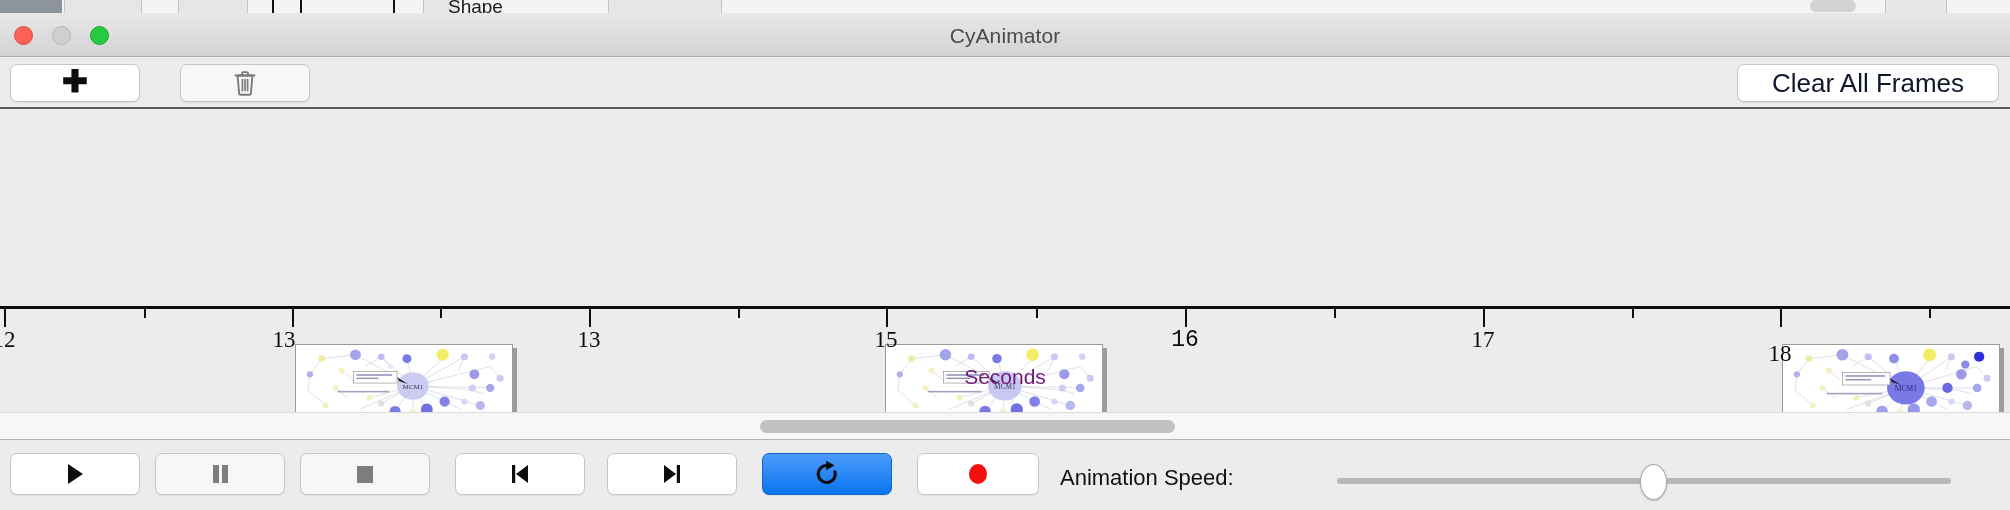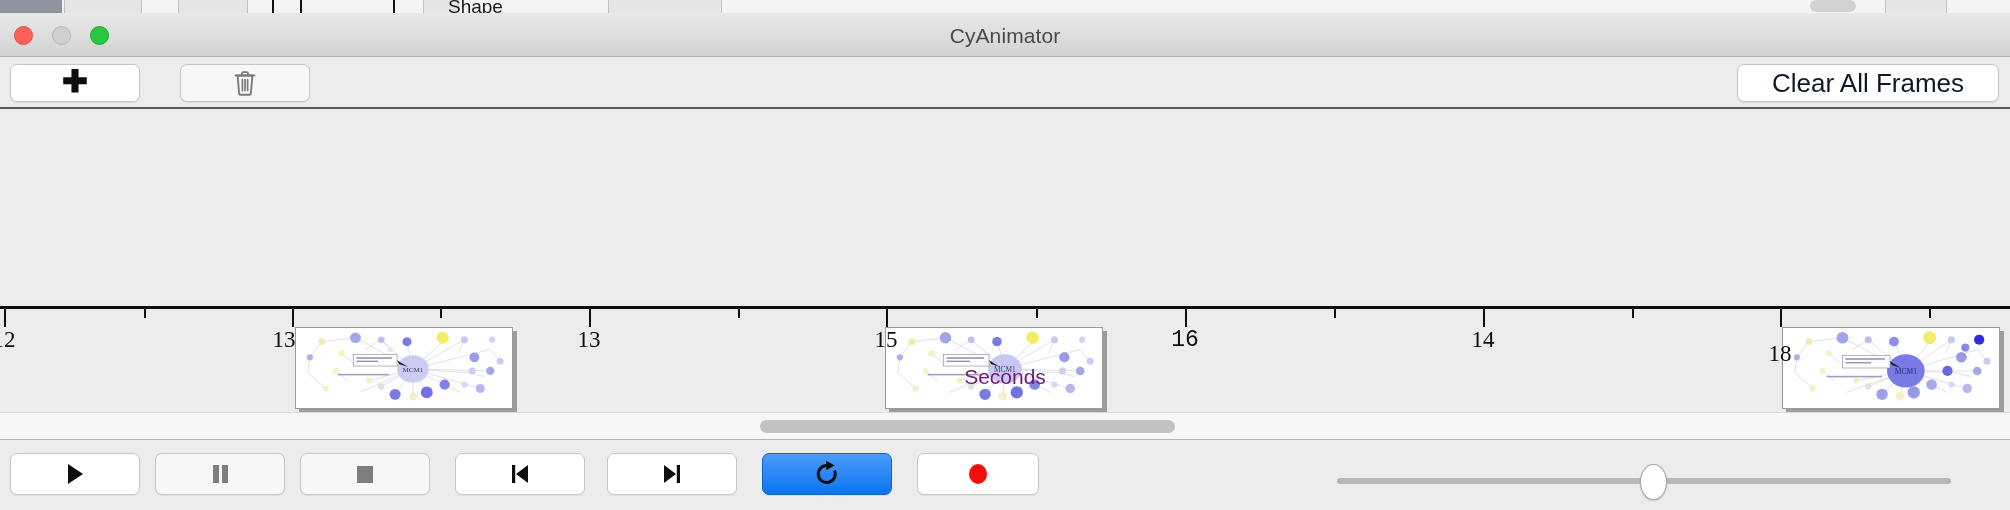--- a/index.html
+++ b/index.html
@@ -136,20 +136,21 @@
     background: #ececec;
     overflow: hidden;
   }
 
   .frame {
     position: absolute;
     box-sizing: border-box;
     background: #ffffff;
     border: 1px solid #9a9a9a;
     box-shadow: 4px 4px 0 0 #9d9d9d;
+    margin-top: 17px;
   }
   .frame-inner {
     position: absolute;
     left: 0; top: 0; right: 0; bottom: 0;
     overflow: hidden;
     background: #ffffff;
   }
   .frame svg { display: block; width: 100%; height: 100%; }
 
   
@@ -468,21 +469,21 @@
     <div class="tick major" style="left:886px;"></div>
     <div class="tick major" style="left:1185px;"></div>
     <div class="tick major" style="left:1483px;"></div>
     <div class="tick major" style="left:1780px;"></div>
 
     <div class="tick-label" style="left:4px;">12</div>
     <div class="tick-label" style="left:284px;">13</div>
     <div class="tick-label" style="left:589px;">13</div>
     <div class="tick-label" style="left:886px;">15</div>
     <div class="tick-label" style="left:1185px;font-family:Liberation Mono, monospace;">16</div>
-    <div class="tick-label" style="left:1483px;">14</div>
+    <div class="tick-label" style="left:1483px;">17</div>
     <div class="tick-label" style="left:1780px;margin-top:14px;">18</div>
 
     <div class="axis-title">Seconds</div>
   </div>
 
   <div class="scrollbar">
     <div class="scroll-thumb"></div>
   </div>
 
   <div class="transport">
@@ -526,18 +527,19 @@
         <path d="M13.2 0.8 L 21.6 5.4 L 13.2 10.2 Z" fill="#0d0d0d"></path>
       </svg>
     </div>
 
     <div class="tbtn" style="left:917px; width:122px;">
       <svg width="26" height="26" viewBox="0 0 26 26">
         <ellipse cx="13" cy="13" rx="9" ry="10" fill="#f40f0f"></ellipse>
       </svg>
     </div>
 
+    <div class="speed-label">Animation Speed:</div>
   </div>
 
   <div class="slider-track"></div>
   <div class="slider-thumb"></div>
 
 </div>
 
 </body></html>

